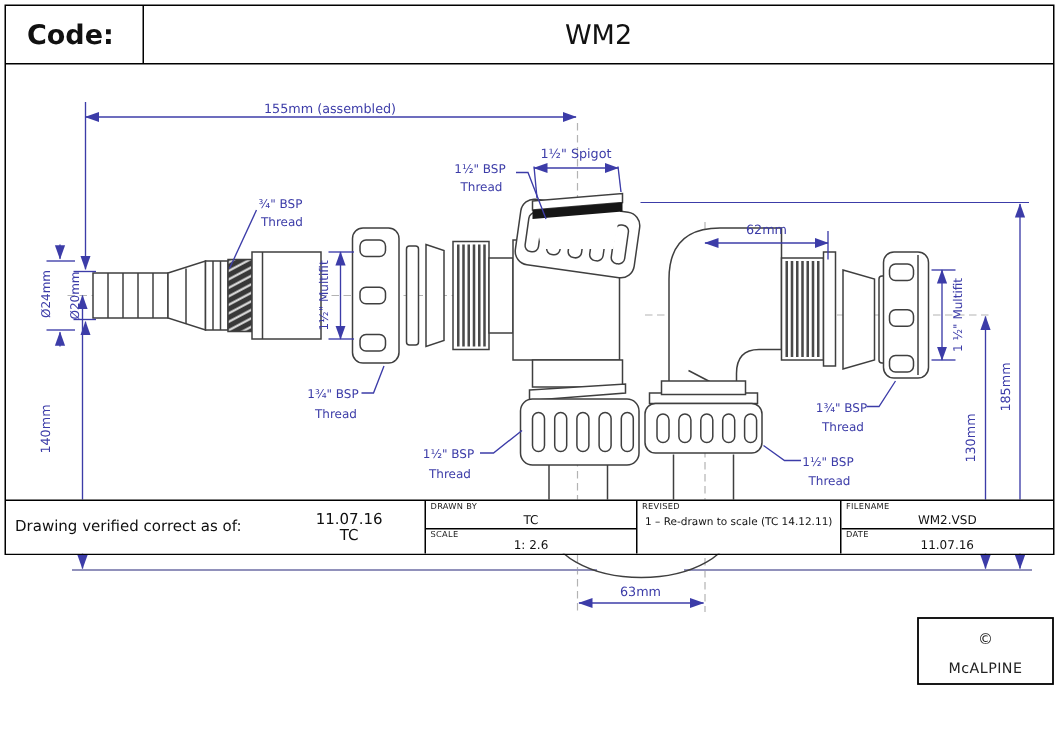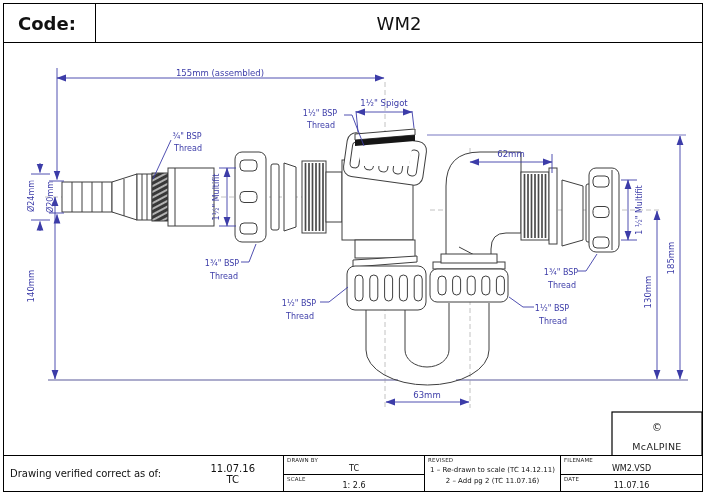--- a/index.html
+++ b/index.html
@@ -1,17 +1,17 @@
 <!DOCTYPE html>
 <html><head>
 <meta charset="utf-8">
 <style>
   html,body{margin:0;padding:0;background:#fff;}
   body{width:706px;height:495px;position:relative;font-family:"DejaVu Sans",sans-serif;color:#111;}
-  .sheet{position:absolute;left:3px;top:3px;width:700px;height:489px;border:1.6px solid #000;box-sizing:border-box;background:transparent;}
+  .sheet{position:absolute;left:3px;top:3px;width:700px;height:367px;border:1.6px solid #000;box-sizing:border-box;background:transparent;}
   .titlebar{position:absolute;top:0;left:0;right:0;height:38px;border-bottom:1.3px solid #000;display:flex;background:#fff;}
   .code-cell{width:92px;border-right:1.3px solid #000;display:flex;align-items:center;padding-left:14px;font-size:18px;font-weight:bold;box-sizing:border-box;}
   .code-value{flex:1;display:flex;align-items:center;justify-content:center;font-size:18px;font-weight:normal;}
   .footer{position:absolute;left:0;right:0;bottom:0;height:36px;border-top:1.3px solid #000;display:flex;background:#fff;box-sizing:border-box;}
   .fcell{border-right:1.3px solid #000;position:relative;box-sizing:border-box;}
   .fcell:last-child{border-right:none;}
   .c1{width:280px;display:flex;align-items:center;}
   .c1 .vlabel{font-size:10px;padding-left:6px;}
   .c1 .vval{margin-left:auto;margin-right:28px;text-align:center;font-size:10px;line-height:11px;}
   .c2{width:141px;}
@@ -276,21 +276,20 @@
       </div>
       <div class="subrow bot">
         <span class="tinylabel">SCALE</span>
         <span class="subval">1: 2.6</span>
       </div>
     </div>
     <div class="fcell c3">
       <span class="tinylabel">REVISED</span>
       <div class="revlines">
         <div>1 – Re-drawn to scale (TC 14.12.11)</div>
-        <div>2 – Add pg 2 (TC 11.07.16)</div>
       </div>
     </div>
     <div class="fcell c4">
       <div class="subrow top">
         <span class="tinylabel">FILENAME</span>
         <span class="subval">WM2.VSD</span>
       </div>
       <div class="subrow bot">
         <span class="tinylabel">DATE</span>
         <span class="subval">11.07.16</span>

